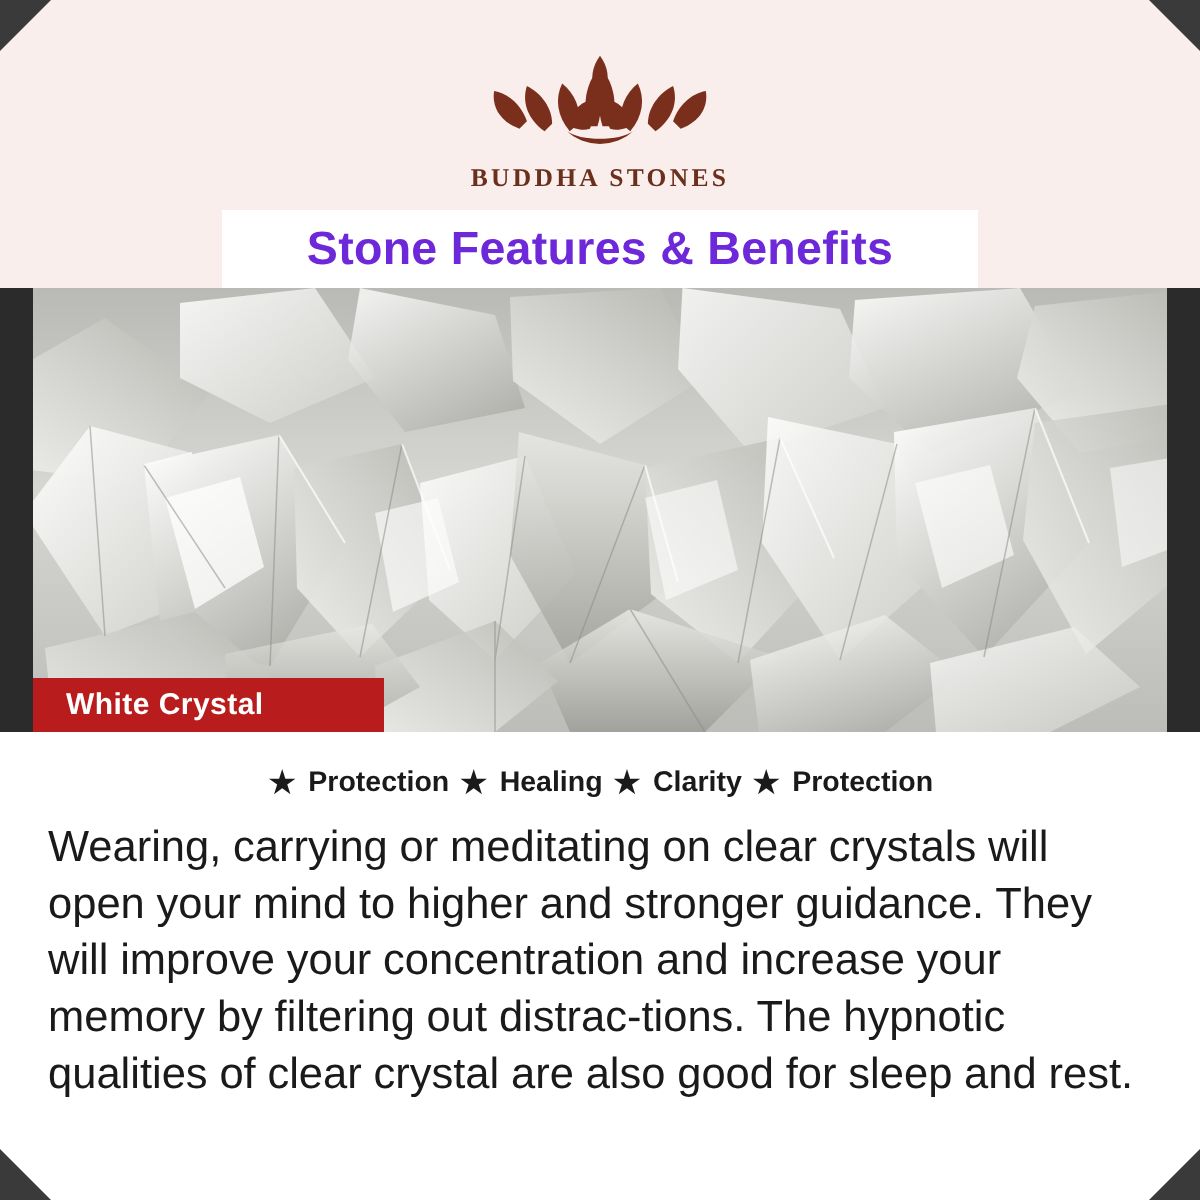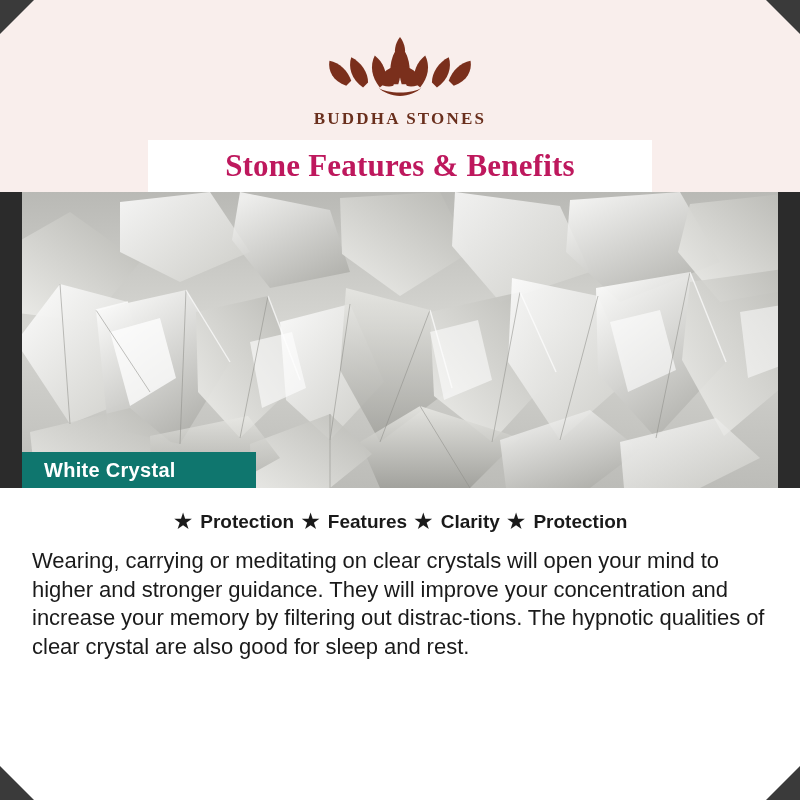--- a/index.html
+++ b/index.html
@@ -89,23 +89,23 @@
     height: 52px;
     background: #ffffff;
     display: flex;
     align-items: center;
     justify-content: center;
     z-index: 5;
   }
   .title-band-text {
     font-size: 31px;
     font-weight: bold;
-    color: #be185d;
+    color: #6d28d9;
     letter-spacing: 0.2px;
-    font-family: Liberation Serif, serif;
+    font-family: Liberation Sans, sans-serif;
   }
 
   
   .photo {
     position: relative;
     height: 296px;
     overflow: hidden;
     background: #cfcfcc;
   }
   .photo-canvas {
@@ -124,21 +124,21 @@
   }
   .photo-edge-l { left: 0; }
   .photo-edge-r { right: 0; }
 
   .caption {
     position: absolute;
     left: 22px;
     bottom: 0;
     height: 36px;
     min-width: 194px;
-    background: #0f766e;
+    background: #b91c1c;
     display: flex;
     align-items: center;
     padding: 0 18px 0 22px;
     z-index: 8;
   }
   .caption-text {
     color: #ffffff;
     font-size: 20px;
     font-weight: bold;
     letter-spacing: 0.3px;
@@ -169,21 +169,21 @@
     line-height: 1;
   }
   .benefit-label {
     font-size: 19px;
     font-weight: bold;
     color: #1a1a1a;
     white-space: nowrap;
   }
   .paragraph {
     margin-top: 14px;
-    font-size: 22px;
+    font-size: 29px;
     line-height: 1.3;
     color: #1a1a1a;
     text-align: left;
     padding: 0 4px;
     word-spacing: -0.2px;
   }
 </style>
 </head>
 <body>
 
@@ -320,21 +320,21 @@
 
   <div class="body-area">
 
     <div class="benefits">
       <div class="benefit">
         <span class="star">★</span>
         <span class="benefit-label">Protection</span>
       </div>
       <div class="benefit">
         <span class="star">★</span>
-        <span class="benefit-label">Features</span>
+        <span class="benefit-label">Healing</span>
       </div>
       <div class="benefit">
         <span class="star">★</span>
         <span class="benefit-label">Clarity</span>
       </div>
       <div class="benefit">
         <span class="star">★</span>
         <span class="benefit-label">Protection</span>
       </div>
     </div>

